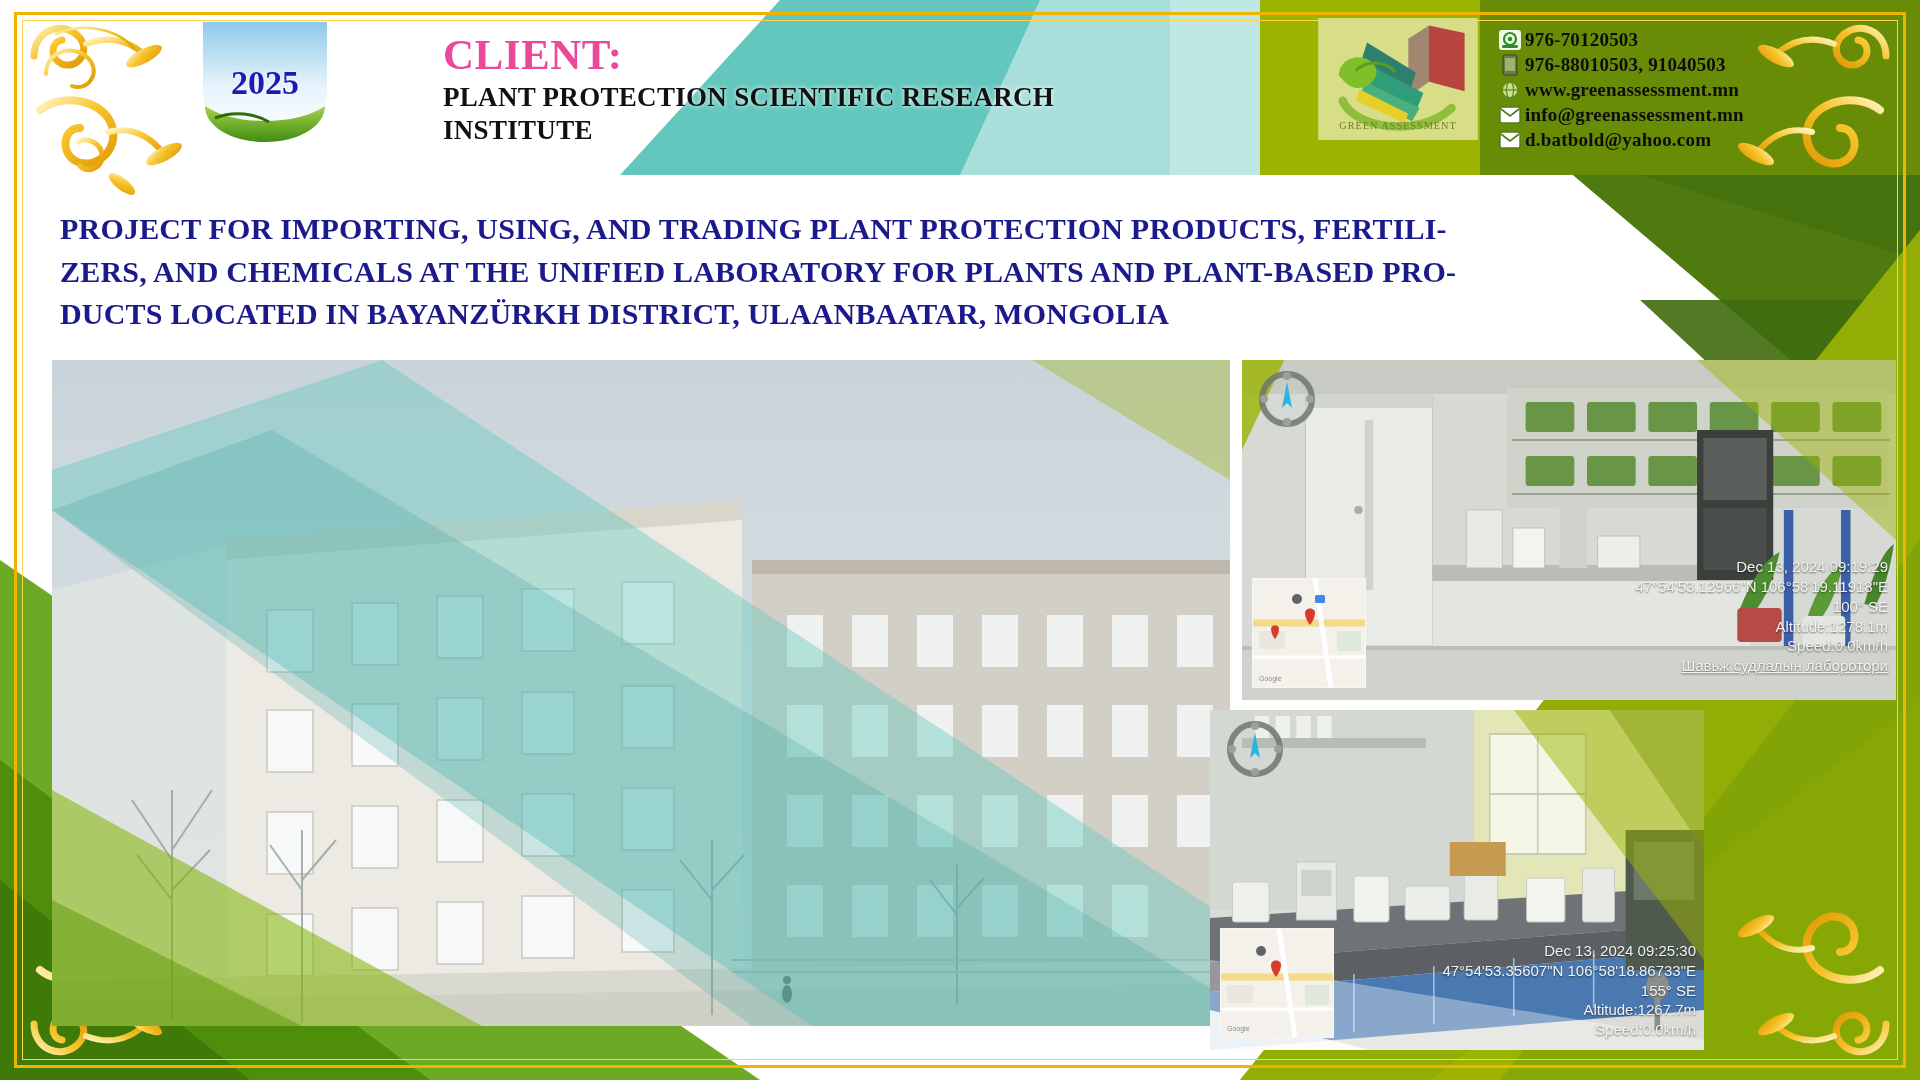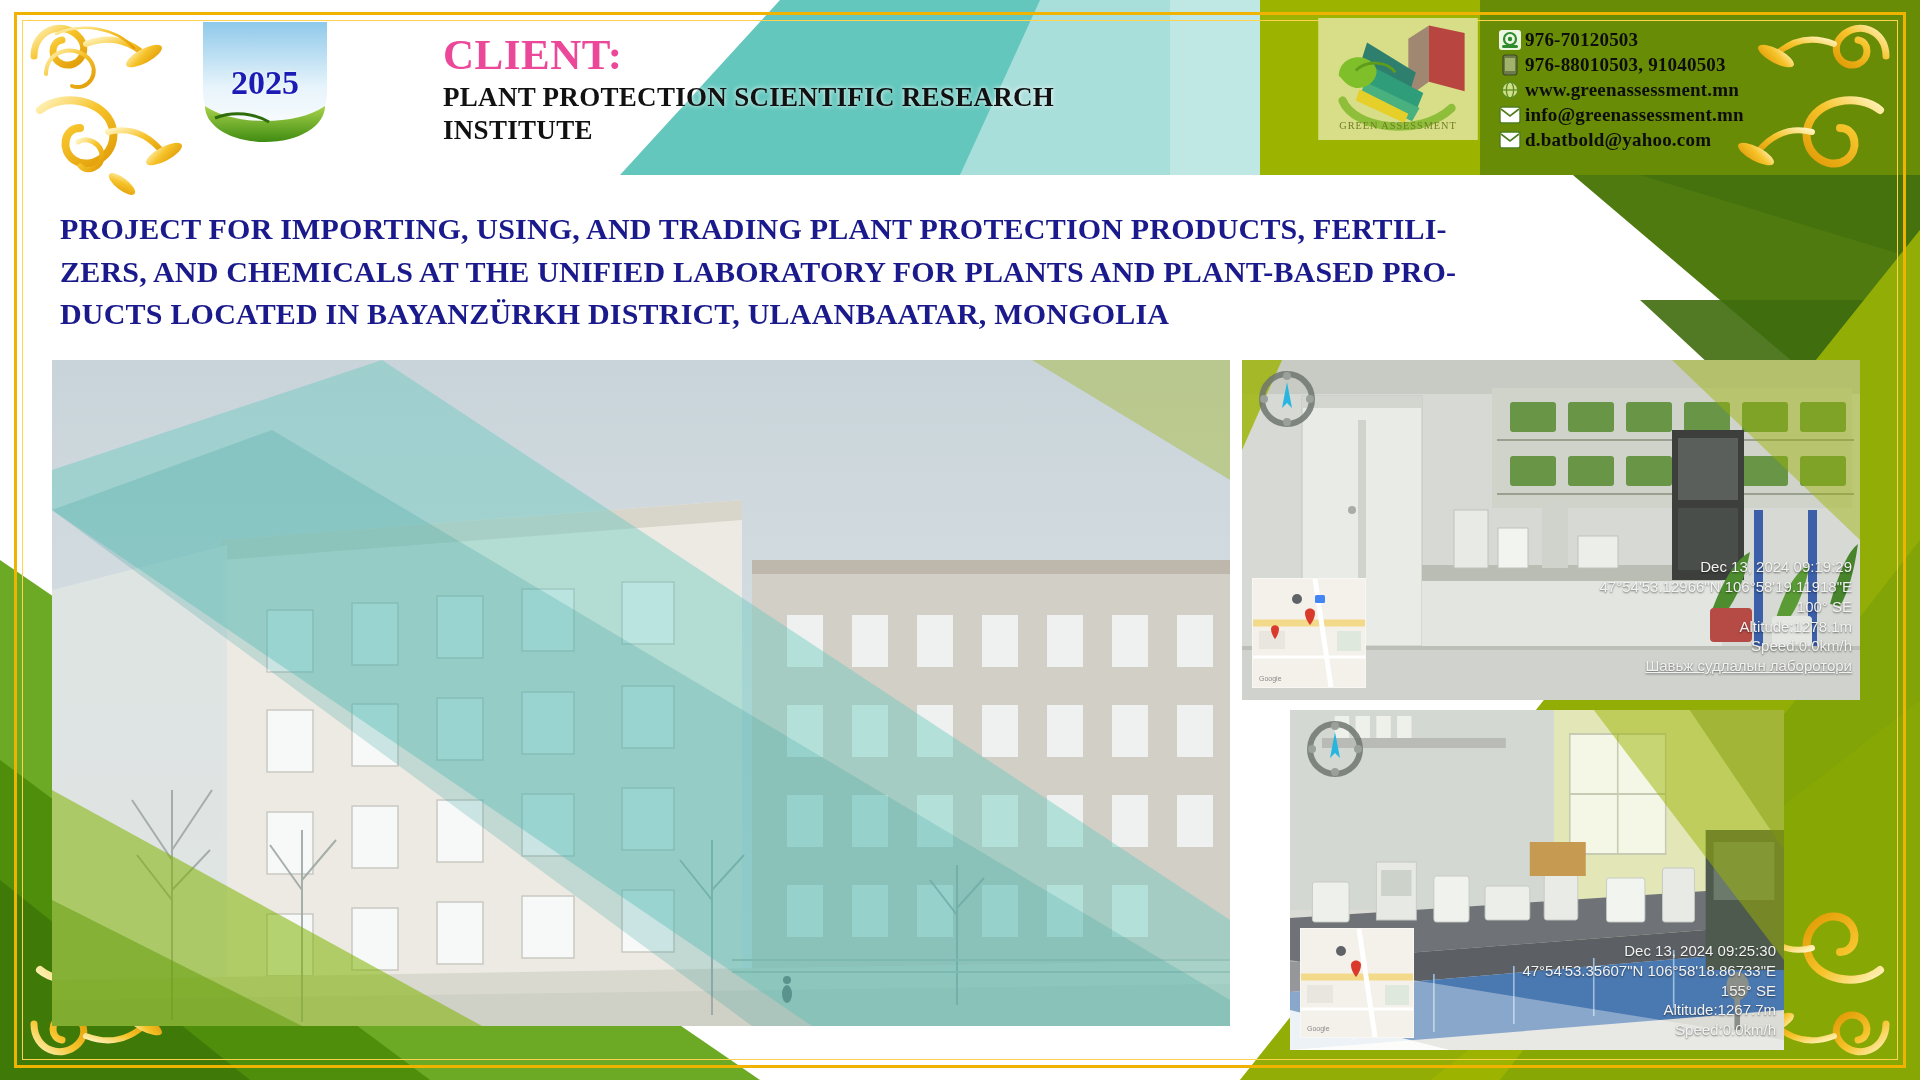--- a/index.html
+++ b/index.html
@@ -48,22 +48,22 @@
     font-family:"Liberation Serif",serif;white-space:nowrap;}
 
   
   .maintitle{position:absolute;left:60px;top:208px;width:1800px;text-align:left;
     font-size:30px;font-weight:bold;color:#1a1a8c;line-height:1.42;letter-spacing:.2px;
     text-shadow:0 0 7px #ffffff,0 0 12px #ffffff;}
 
   
   .photo{position:absolute;overflow:hidden;background:#cfd6da;}
   .ph-main{left:52px;top:360px;width:1178px;height:666px;}
-  .ph-lab1{left:1242px;top:360px;width:618px;height:340px;}
-  .ph-lab2{left:1290px;top:710px;width:494px;height:340px;}
+  .ph-lab1{left:1242px;top:360px;width:618px;height:340px;padding-left:36px;}
+  .ph-lab2{left:1210px;top:710px;width:494px;height:340px;}
   .photo svg{position:absolute;inset:0;width:100%;height:100%;}
 
   
   .wash{position:absolute;inset:0;pointer-events:none;}
 
   
   .gps{position:absolute;right:8px;text-align:right;color:#f2f2f2;
     font-family:"Liberation Sans",sans-serif;font-size:15px;line-height:1.32;
     text-shadow:0 1px 2px rgba(0,0,0,.55);white-space:nowrap;}
   .gps1{bottom:24px;}

